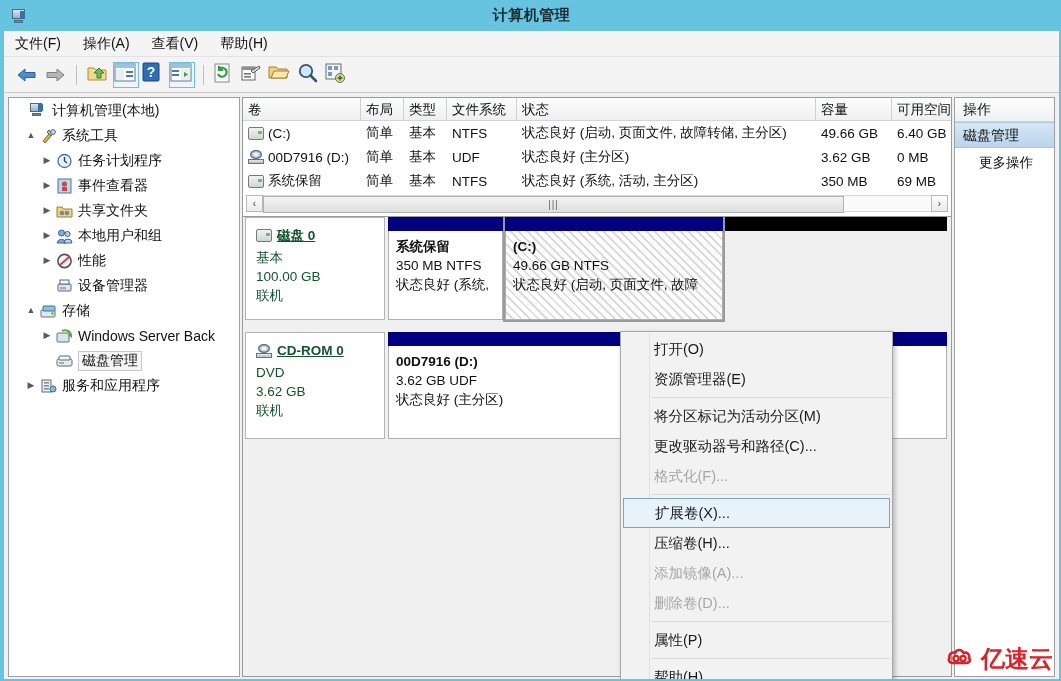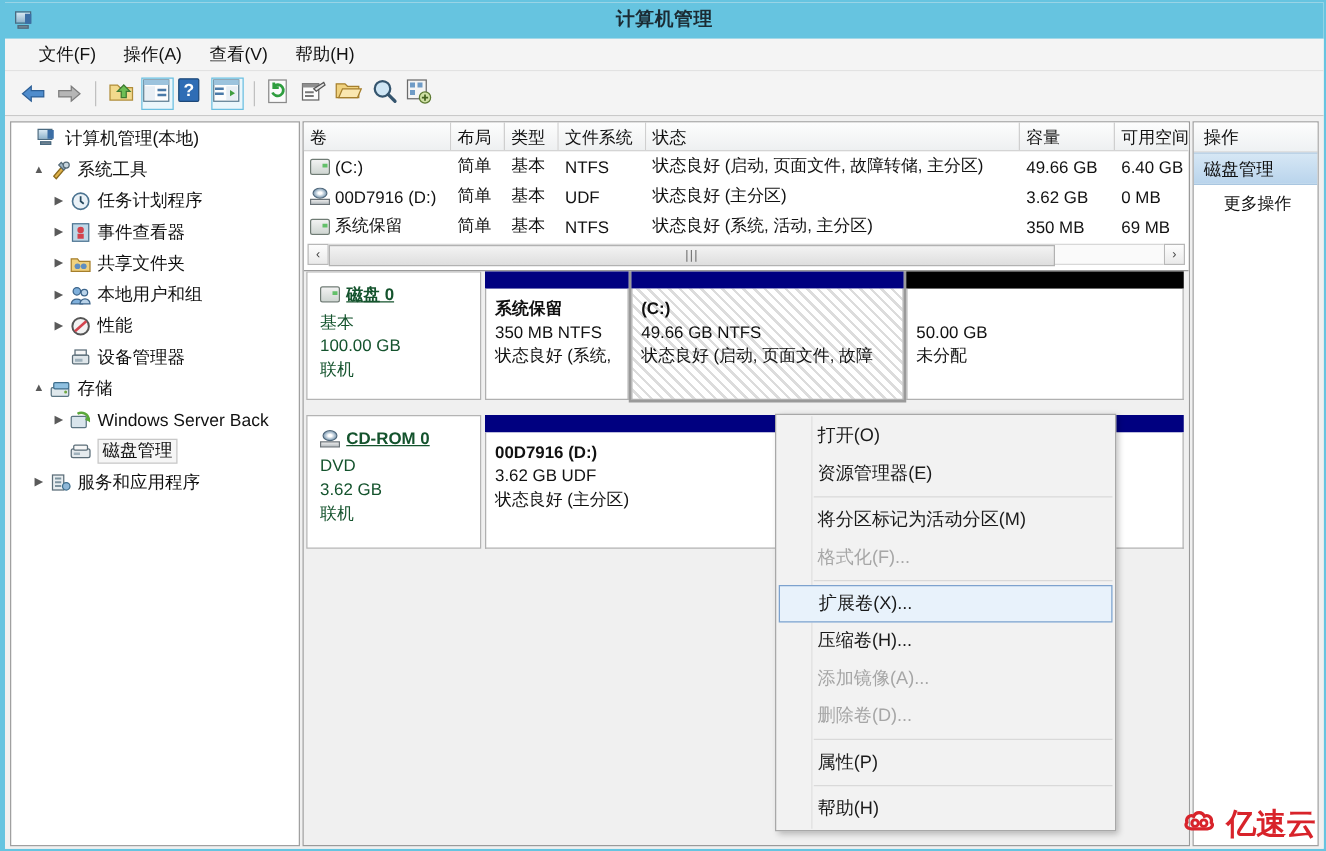--- a/index.html
+++ b/index.html
@@ -55,21 +55,21 @@
     position: absolute; left: 10px; top: 3px; width: 5px; height: 8px;
     background: #3b6ea5;
   }
 
   
   #menubar {
     position: absolute; left: 0; top: 29px;
     width: 1055px; height: 26px;
     background: #f4f4f4;
     border-bottom: 1px solid #e2e2e2;
-    display: flex; align-items: flex-end; padding-left: 16px;
+    display: flex; align-items: flex-end; 
   }
   #menubar .mi {
     font-size: 14px; color: #111; padding: 3px 11px; cursor: default;
   }
 
   
   #toolbar {
     position: absolute; left: 0; top: 55px;
     width: 1055px; height: 36px;
     background: #f4f4f4;
@@ -668,25 +668,20 @@
               <div class="bar"></div>
               <div class="body" style="height:89px">
                 <div class="pname">(C:)</div>
                 <div>49.66 GB NTFS</div>
                 <div>状态良好 (启动, 页面文件, 故障</div>
               </div>
             </div>
 
             <div class="part" style="width:222px">
               <div class="bar unalloc"></div>
-              <div class="body" style="height:89px">
-                <div class="pname"></div>
-                <div style="margin-top:19px">50.00 GB</div>
-                <div>未分配</div>
-              </div>
             </div>
 
           </div>
         </div>
 
         <div class="diskrow" style="top:115px">
           <div class="diskinfo" style="height:107px">
             <div class="dtitle">
               <span class="cd-ico">
                   <span class="disc"></span>
@@ -721,20 +716,21 @@
 
   </div>
 
   <div id="ctxmenu">
     <div class="gutter"></div>
 
     <div class="cmi">打开(O)</div>
     <div class="cmi">资源管理器(E)</div>
     <div class="cmsep"></div>
     <div class="cmi">将分区标记为活动分区(M)</div>
+    <div class="cmi">更改驱动器号和路径(C)...</div>
     <div class="cmi disabled">格式化(F)...</div>
     <div class="cmsep"></div>
     <div class="cmi hl">扩展卷(X)...</div>
     <div class="cmi">压缩卷(H)...</div>
     <div class="cmi disabled">添加镜像(A)...</div>
     <div class="cmi disabled">删除卷(D)...</div>
     <div class="cmsep"></div>
     <div class="cmi">属性(P)</div>
     <div class="cmsep"></div>
     <div class="cmi">帮助(H)</div>

